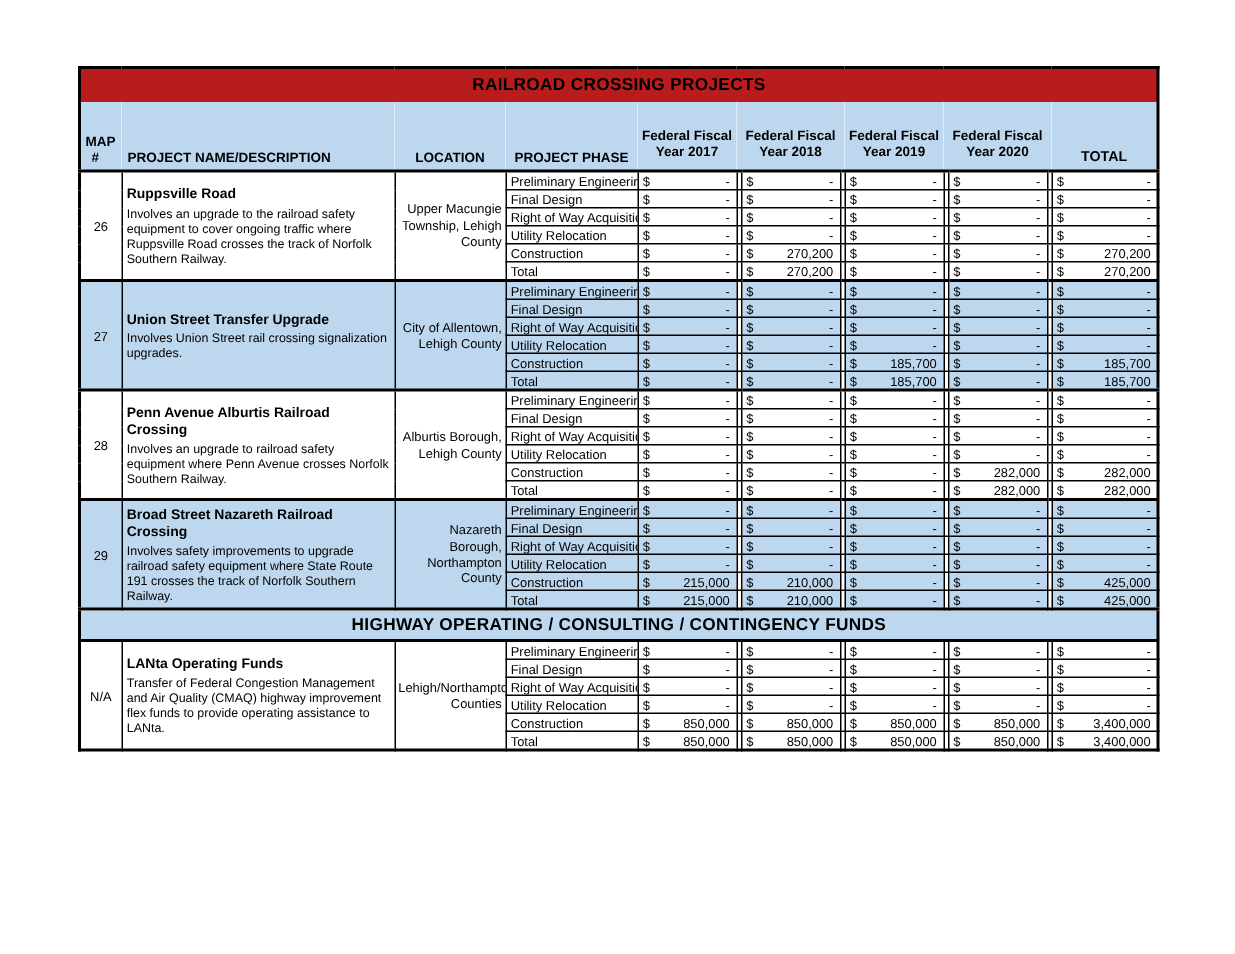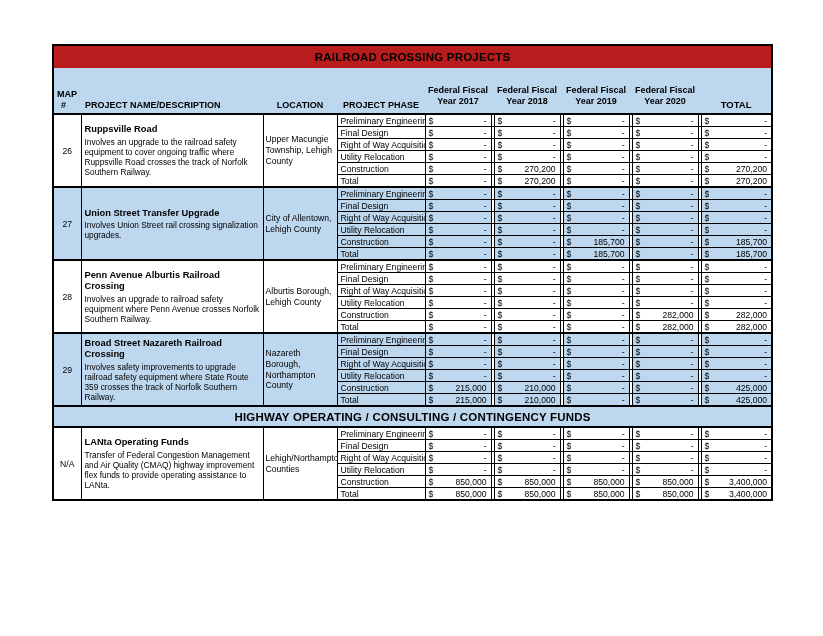--- a/index.html
+++ b/index.html
@@ -30,21 +30,21 @@
   .header-row td.loc-h,.header-row td.phase-h,.header-row td.total-h{text-align:center;}
   .header-row td.money-h{text-align:center;padding-bottom:6px;}
   .header-row td.total-h{padding-bottom:3px;font-size:9.5px;}
   
   tr.prow{height:12px;}
   tr.prow td{border:1px solid #000;font-size:8.6px;vertical-align:middle;}
   td.mapcell{vertical-align:top;text-align:center;font-size:9px;padding-top:2px;}
   td.desccell{vertical-align:top;padding:1px 3px 0 3px;margin-left:48px;}
   .pname{font-weight:bold;font-size:9.3px;line-height:1.25;}
   .pdesc{font-size:8.3px;line-height:1.22;margin-top:1px;}
-  td.loccell{text-align:left;font-size:8.6px;line-height:1.25;padding:0 2px;}
+  td.loccell{text-align:right;font-size:8.6px;line-height:1.25;padding:0 2px;}
   td.phasecell{padding:0 0 0 3px;white-space:nowrap;font-size:8.6px;}
   td.moneycell{padding:0;}
   td.moneycell .m{
     display:flex;justify-content:space-between;align-items:center;
     padding:0 4px 0 3px;font-size:8.6px;height:11px;
   }
   
   td.gap{background:#fff;border-top:none;border-bottom:none;padding:0;}
   .header-row td.gap{background:#BDD7EE;border-bottom:2px solid #000;}
   
@@ -795,21 +795,21 @@
             <div class="m">
               <span>$</span>
               <span>282,000</span>
             </div>
           </td>
         </tr>
         <tr class="prow pb">
           <td rowspan="6" class="mapcell shade">29</td>
           <td rowspan="6" class="desccell shade">
             <div class="pname">Broad Street Nazareth Railroad Crossing</div>
-            <div class="pdesc">Involves safety improvements to upgrade railroad safety equipment where State Route 359 crosses the track of Norfolk Southern Railway.</div>
+            <div class="pdesc">Involves safety improvements to upgrade railroad safety equipment where State Route 191 crosses the track of Norfolk Southern Railway.</div>
           </td>
           <td rowspan="6" class="loccell shade">Nazareth Borough, Northampton County</td>
           <td class="phasecell shade">Preliminary Engineering</td>
           <td class="moneycell shade">
             <div class="m">
               <span>$</span>
               <span>-</span>
             </div>
           </td>
           <td class="gap"></td>

